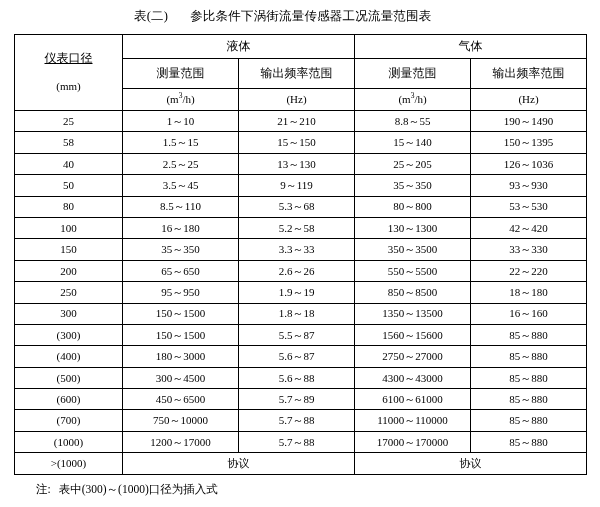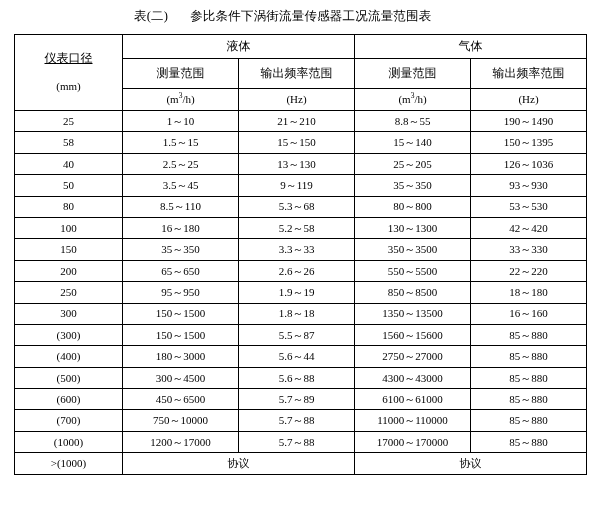--- a/index.html
+++ b/index.html
@@ -202,21 +202,21 @@
       <tr>
         <td>(300)</td>
         <td>150～1500</td>
         <td>5.5～87</td>
         <td>1560～15600</td>
         <td>85～880</td>
       </tr>
       <tr>
         <td>(400)</td>
         <td>180～3000</td>
-        <td>5.6～44</td>
+        <td>5.6～87</td>
         <td>2750～27000</td>
         <td>85～880</td>
       </tr>
       <tr>
         <td>(500)</td>
         <td>300～4500</td>
         <td>5.6～88</td>
         <td>4300～43000</td>
         <td>85～880</td>
       </tr>
@@ -242,14 +242,17 @@
         <td>85～880</td>
       </tr>
       <tr>
         <td>&gt;(1000)</td>
         <td colspan="2">协议</td>
         <td colspan="2">协议</td>
       </tr>
     </tbody>
   </table>
 
+  <div class="note">
+    <span class="note-label">注:</span><span>表中(300)～(1000)口径为插入式</span>
+  </div>
 
 </div>
 
 </body></html>

